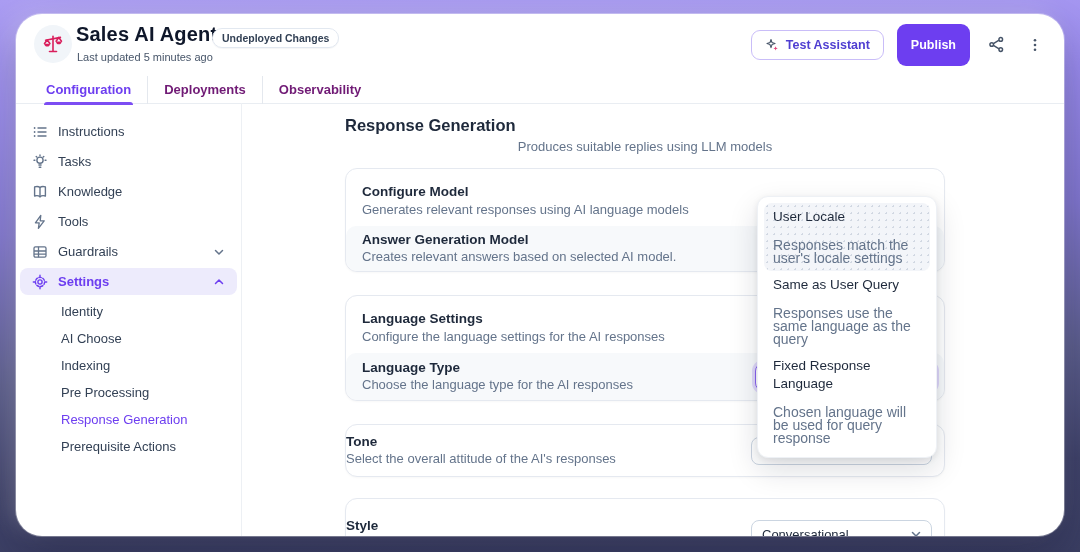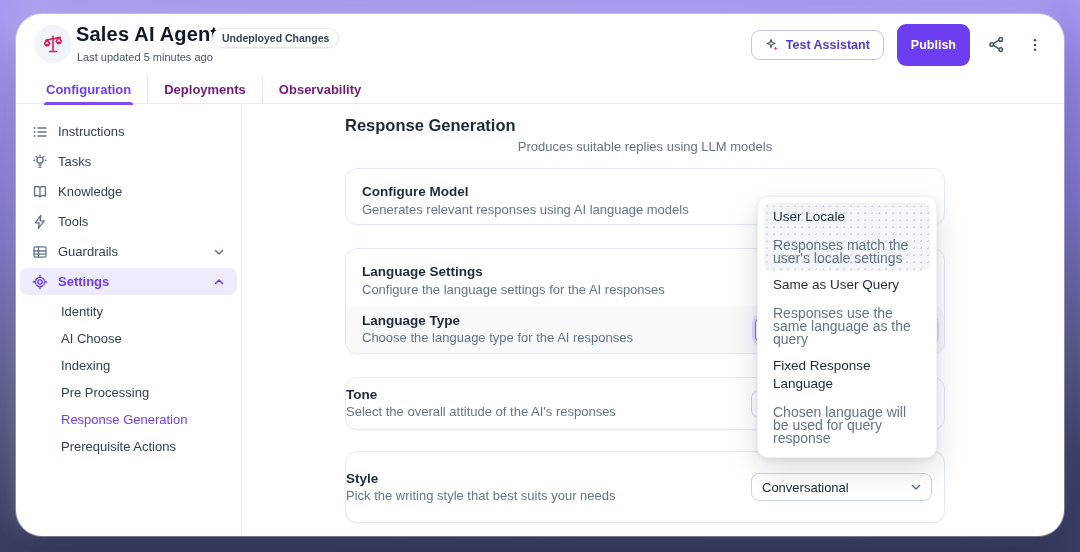--- a/index.html
+++ b/index.html
@@ -178,20 +178,26 @@
 
   <div class="content">
     <div class="page-title">Response Generation</div>
     <div class="page-sub">Produces suitable replies using LLM models</div>
 
     <div class="card c1">
       <div class="card-head">
         <div class="card-title">Configure Model</div>
         <div class="card-desc">Generates relevant responses using AI language models</div>
       </div>
+      <div class="gray-row">
+        <div class="row-text">
+          <div class="card-title">Answer Generation Model</div>
+          <div class="card-desc">Creates relevant answers based on selected AI model.</div>
+        </div>
+      </div>
     </div>
 
     <div class="card c2">
       <div class="card-head">
         <div class="card-title">Language Settings</div>
         <div class="card-desc">Configure the language settings for the AI responses</div>
       </div>
       <div class="gray-row" style="padding-top:7px;padding-bottom:7px;">
         <div class="row-text">
           <div class="card-title">Language Type</div>

